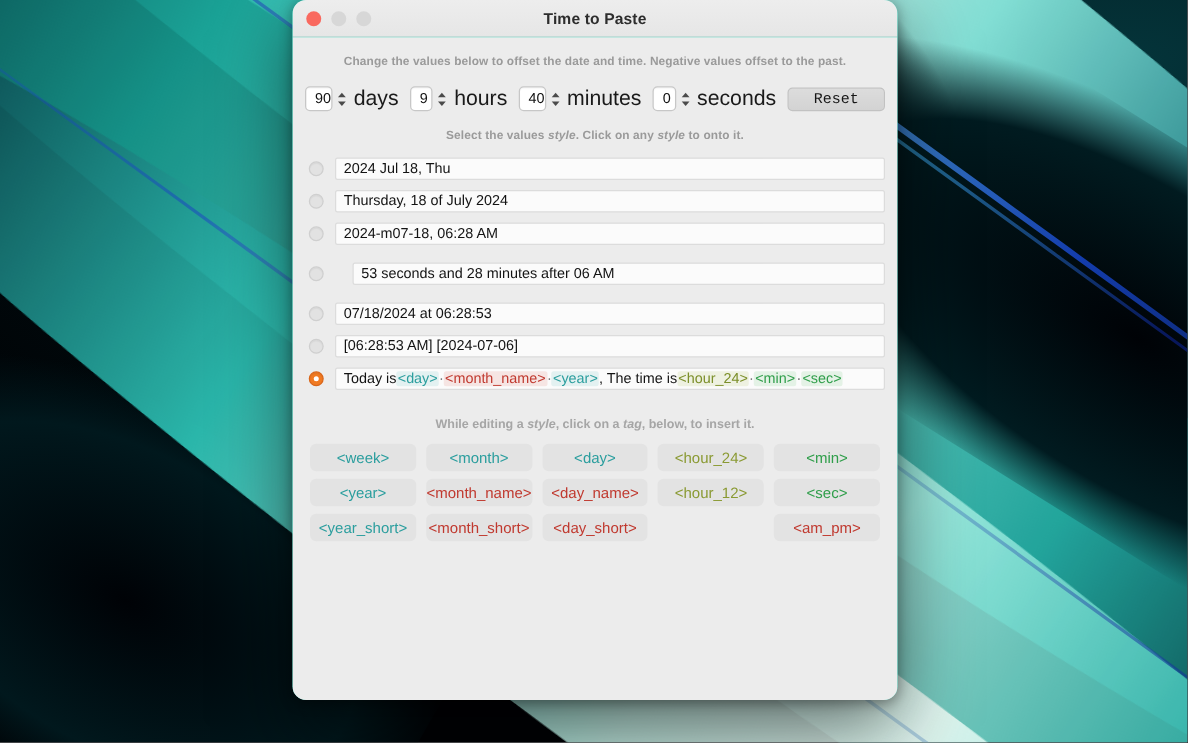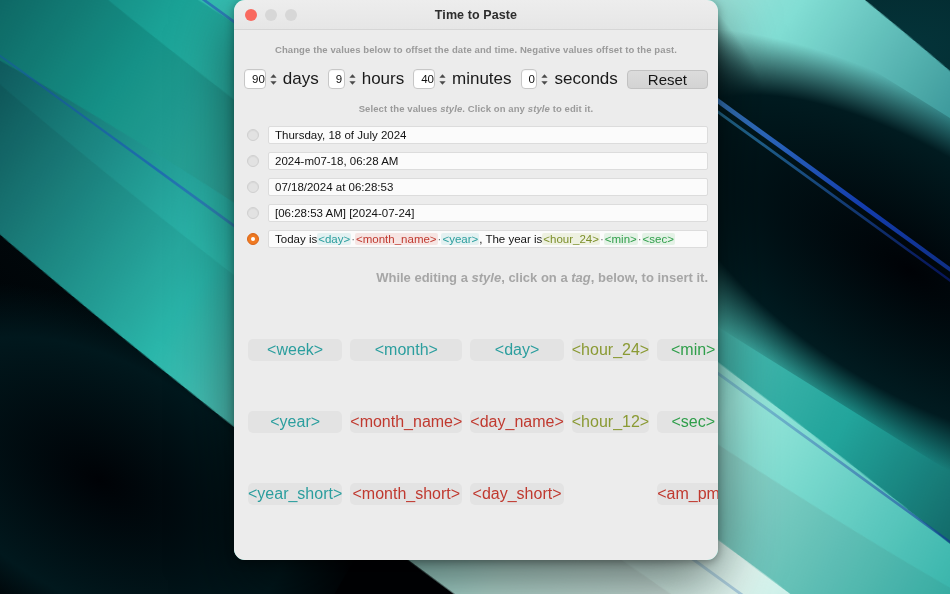--- a/index.html
+++ b/index.html
@@ -231,22 +231,22 @@
     cursor: pointer;
     color: #4a4a4a;
   }
   .stepper svg { display: block; }
   .unit { font-size: 17px; color: #1a1a1a; margin-right: 9px; }
   .reset-btn {
     height: 19px; padding: 0 20px;
     background: linear-gradient(#dcdcdc,#d3d3d3);
     border: 1px solid #c2c2c2;
     border-radius: 4px;
-    font-size: 15px; color: #161616;
-    display: flex; align-items: center; cursor: pointer;
+    font-size: 12px; color: #161616;
+    display: flex; align-items: center; cursor: pointer; font-family: Liberation Mono, monospace;
   }
 
   
   .style-list { margin-top: 12px; }
   .style-row {
     display: flex; align-items: center; gap: 9px;
     height: 18px; margin-bottom: 8px;
   }
   .radio {
     width: 12px; height: 12px; border-radius: 50%;
@@ -282,40 +282,39 @@
   
   .tok { padding: 0 1px; border-radius: 2px; }
   .tok.cyan   { color: #2b9e9e; background: #e3f1f1; }
   .tok.red    { color: #c0392f; background: #f6e5e3; }
   .tok.olive  { color: #7c8f2a; background: #eef1e1; }
   .tok.green  { color: #2f9e4a; background: #e4f2e6; }
   .dot-sep { color: #6f6f6f; }
 
   
   .grid-hint {
-    text-align: right; font-size: 13px; color: #a6a6a6;
+    text-align: center; font-size: 10px; color: #a6a6a6;
     margin-top: 22px; font-weight: bold;
   }
   .grid-hint i { font-style: italic; }
   .tag-grid {
     margin-top: 10px;
     display: grid;
     grid-template-columns: repeat(5, 1fr);
     gap: 6px 8px;
     padding: 0 4px 10px 4px;
   }
   .tag-btn {
     height: 22px;
     background: #e3e3e3;
     border-radius: 5px;
     display: flex; align-items: center; justify-content: center;
-    font-size: 16px;
+    font-size: 12px;
     cursor: pointer;
     user-select: none;
-    margin-top: 44px;
   }
   .tag-btn.empty { background: transparent; cursor: default; }
   .tag-cyan  { color: #2b9e9e; }
   .tag-red   { color: #c0392f; }
   .tag-olive { color: #8a9a33; }
   .tag-green { color: #2f9e4a; }
 </style>
 </head>
 <body>
 
@@ -386,50 +385,58 @@
             <path d="M4.5 1.2 L7.6 4.8 L1.4 4.8 Z" fill="#4a4a4a"></path>
             <path d="M4.5 11.8 L1.4 8.2 L7.6 8.2 Z" fill="#4a4a4a"></path>
           </svg>
         </div>
         <span class="unit">seconds</span>
 
         <div class="reset-btn">Reset</div>
       </div>
 
       <div class="hint">
-        <span>Select the values </span><i>style</i><span>. Click on any </span><i>style</i><span> to edit it.</span>
+        <span>Select the values </span><i>style</i><span>. Click on any </span><i>style</i><span> to onto it.</span>
       </div>
 
       <div class="style-list" id="style-list">
           <div class="style-row">
             <div class="radio"></div>
+            <div class="style-input">2024 Jul 18, Thu</div>
+          </div>
+          <div class="style-row">
+            <div class="radio"></div>
             <div class="style-input">Thursday, 18 of July 2024</div>
           </div>
           <div class="style-row">
             <div class="radio"></div>
             <div class="style-input">2024-m07-18, 06:28 AM</div>
           </div>
+          <div class="style-row inset">
+            <div class="radio"></div>
+            <div class="style-input">53 seconds and 28 minutes after 06 AM</div>
+          </div>
           <div class="style-row">
             <div class="radio"></div>
             <div class="style-input">07/18/2024 at 06:28:53</div>
           </div>
           <div class="style-row">
             <div class="radio"></div>
-            <div class="style-input">[06:28:53 AM] [2024-07-24]</div>
+            <div class="style-input">[06:28:53 AM] [2024-07-06]</div>
           </div>
           <div class="style-row">
             <div class="radio selected"></div>
             <div class="style-input">
               <span>Today is </span>
               <span class="tok cyan">&lt;day&gt;</span>
               <span class="dot-sep">·</span>
               <span class="tok red">&lt;month_name&gt;</span>
               <span class="dot-sep">·</span>
               <span class="tok cyan">&lt;year&gt;</span>
-              <span>, The year is </span>
+              <span>, The time is </span>
               <span class="tok olive">&lt;hour_24&gt;</span>
               <span class="dot-sep">·</span>
               <span class="tok green">&lt;min&gt;</span>
               <span class="dot-sep">·</span>
               <span class="tok green">&lt;sec&gt;</span>
             </div>
           </div>
         </div>
 
       <div class="grid-hint">

